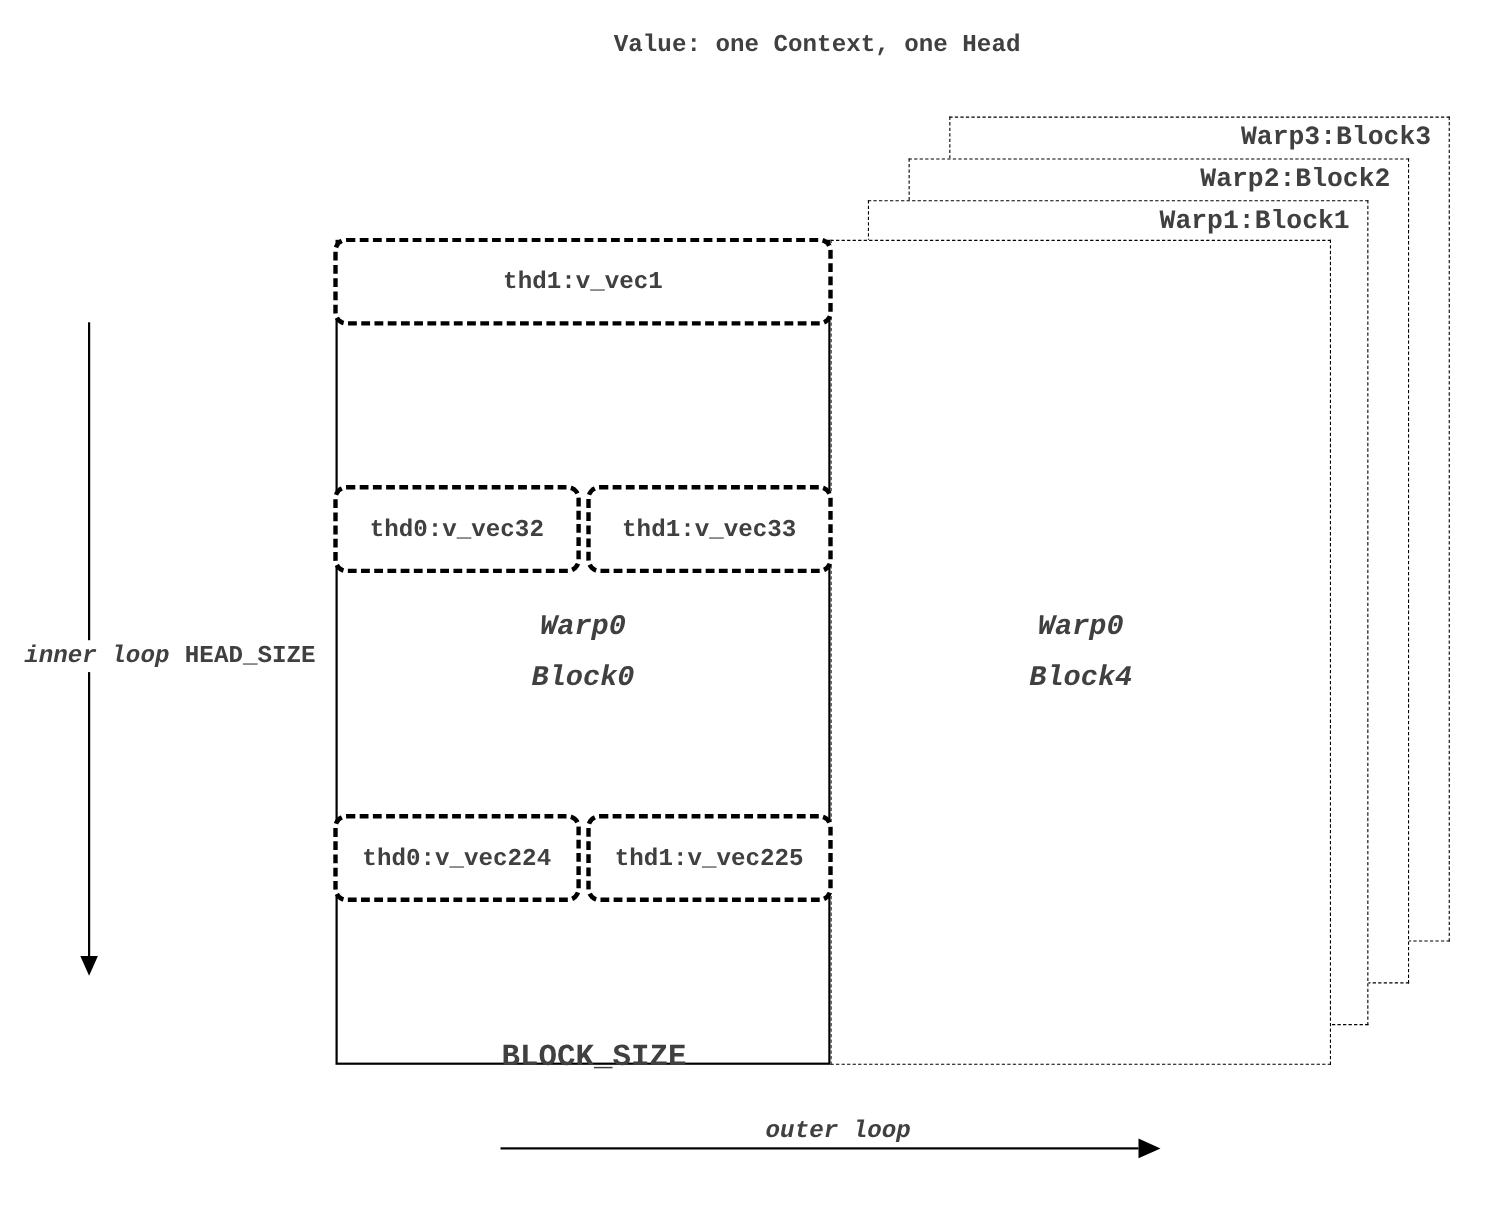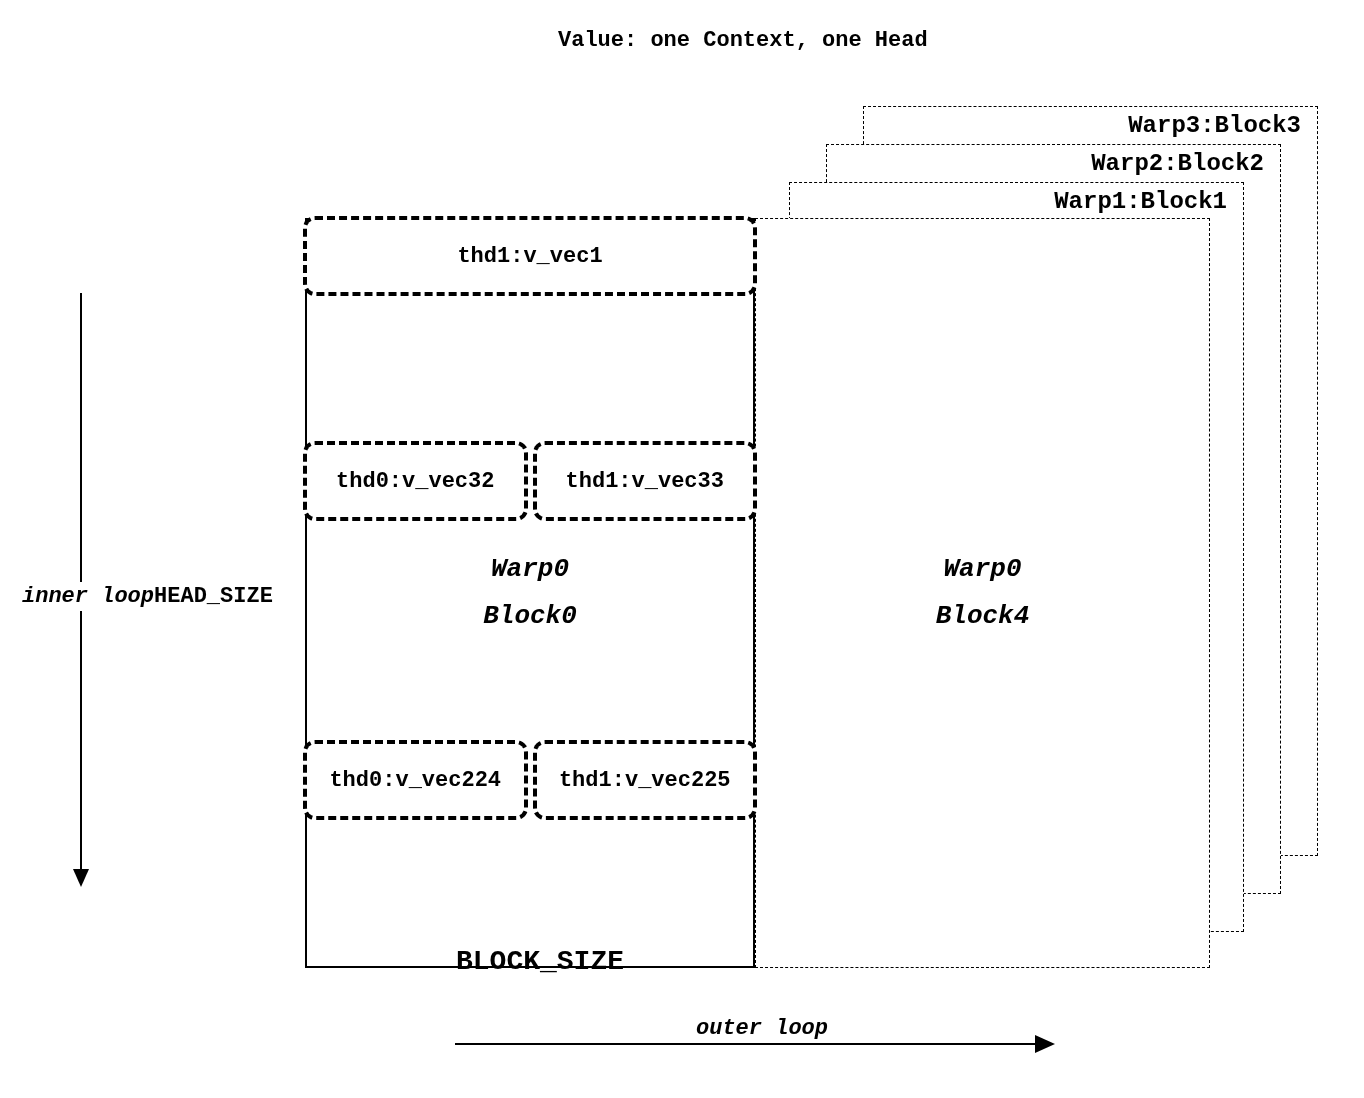--- a/index.html
+++ b/index.html
@@ -5,21 +5,21 @@
   html, body {
     margin: 0;
     padding: 0;
     background: #ffffff;
   }
   .canvas {
     position: relative;
     width: 1364px;
     height: 1098px;
     background: #ffffff;
-    color: #000000;
+    color: #404040;
     font-family: "Liberation Mono", "DejaVu Sans Mono", monospace;
     overflow: hidden;
   }
   .abs { position: absolute; box-sizing: border-box; }
 
   .title {
     left: 558px;
     top: 28px;
     font-size: 22px;
     font-weight: bold;
@@ -120,21 +120,21 @@
   #inner-label {
     left: 22px;
     top: 582px;
     font-size: 22px;
     font-weight: bold;
     background: #ffffff;
     padding: 2px 6px 2px 0;
     white-space: nowrap;
   }
   #inner-label .it { font-style: italic; }
-  #inner-label .hs { }
+  #inner-label .hs { margin-left: 14px; }
 
   #block-size-label {
     left: 456px;
     top: 946px;
     font-size: 28px;
     font-weight: bold;
     white-space: nowrap;
   }
 
   

